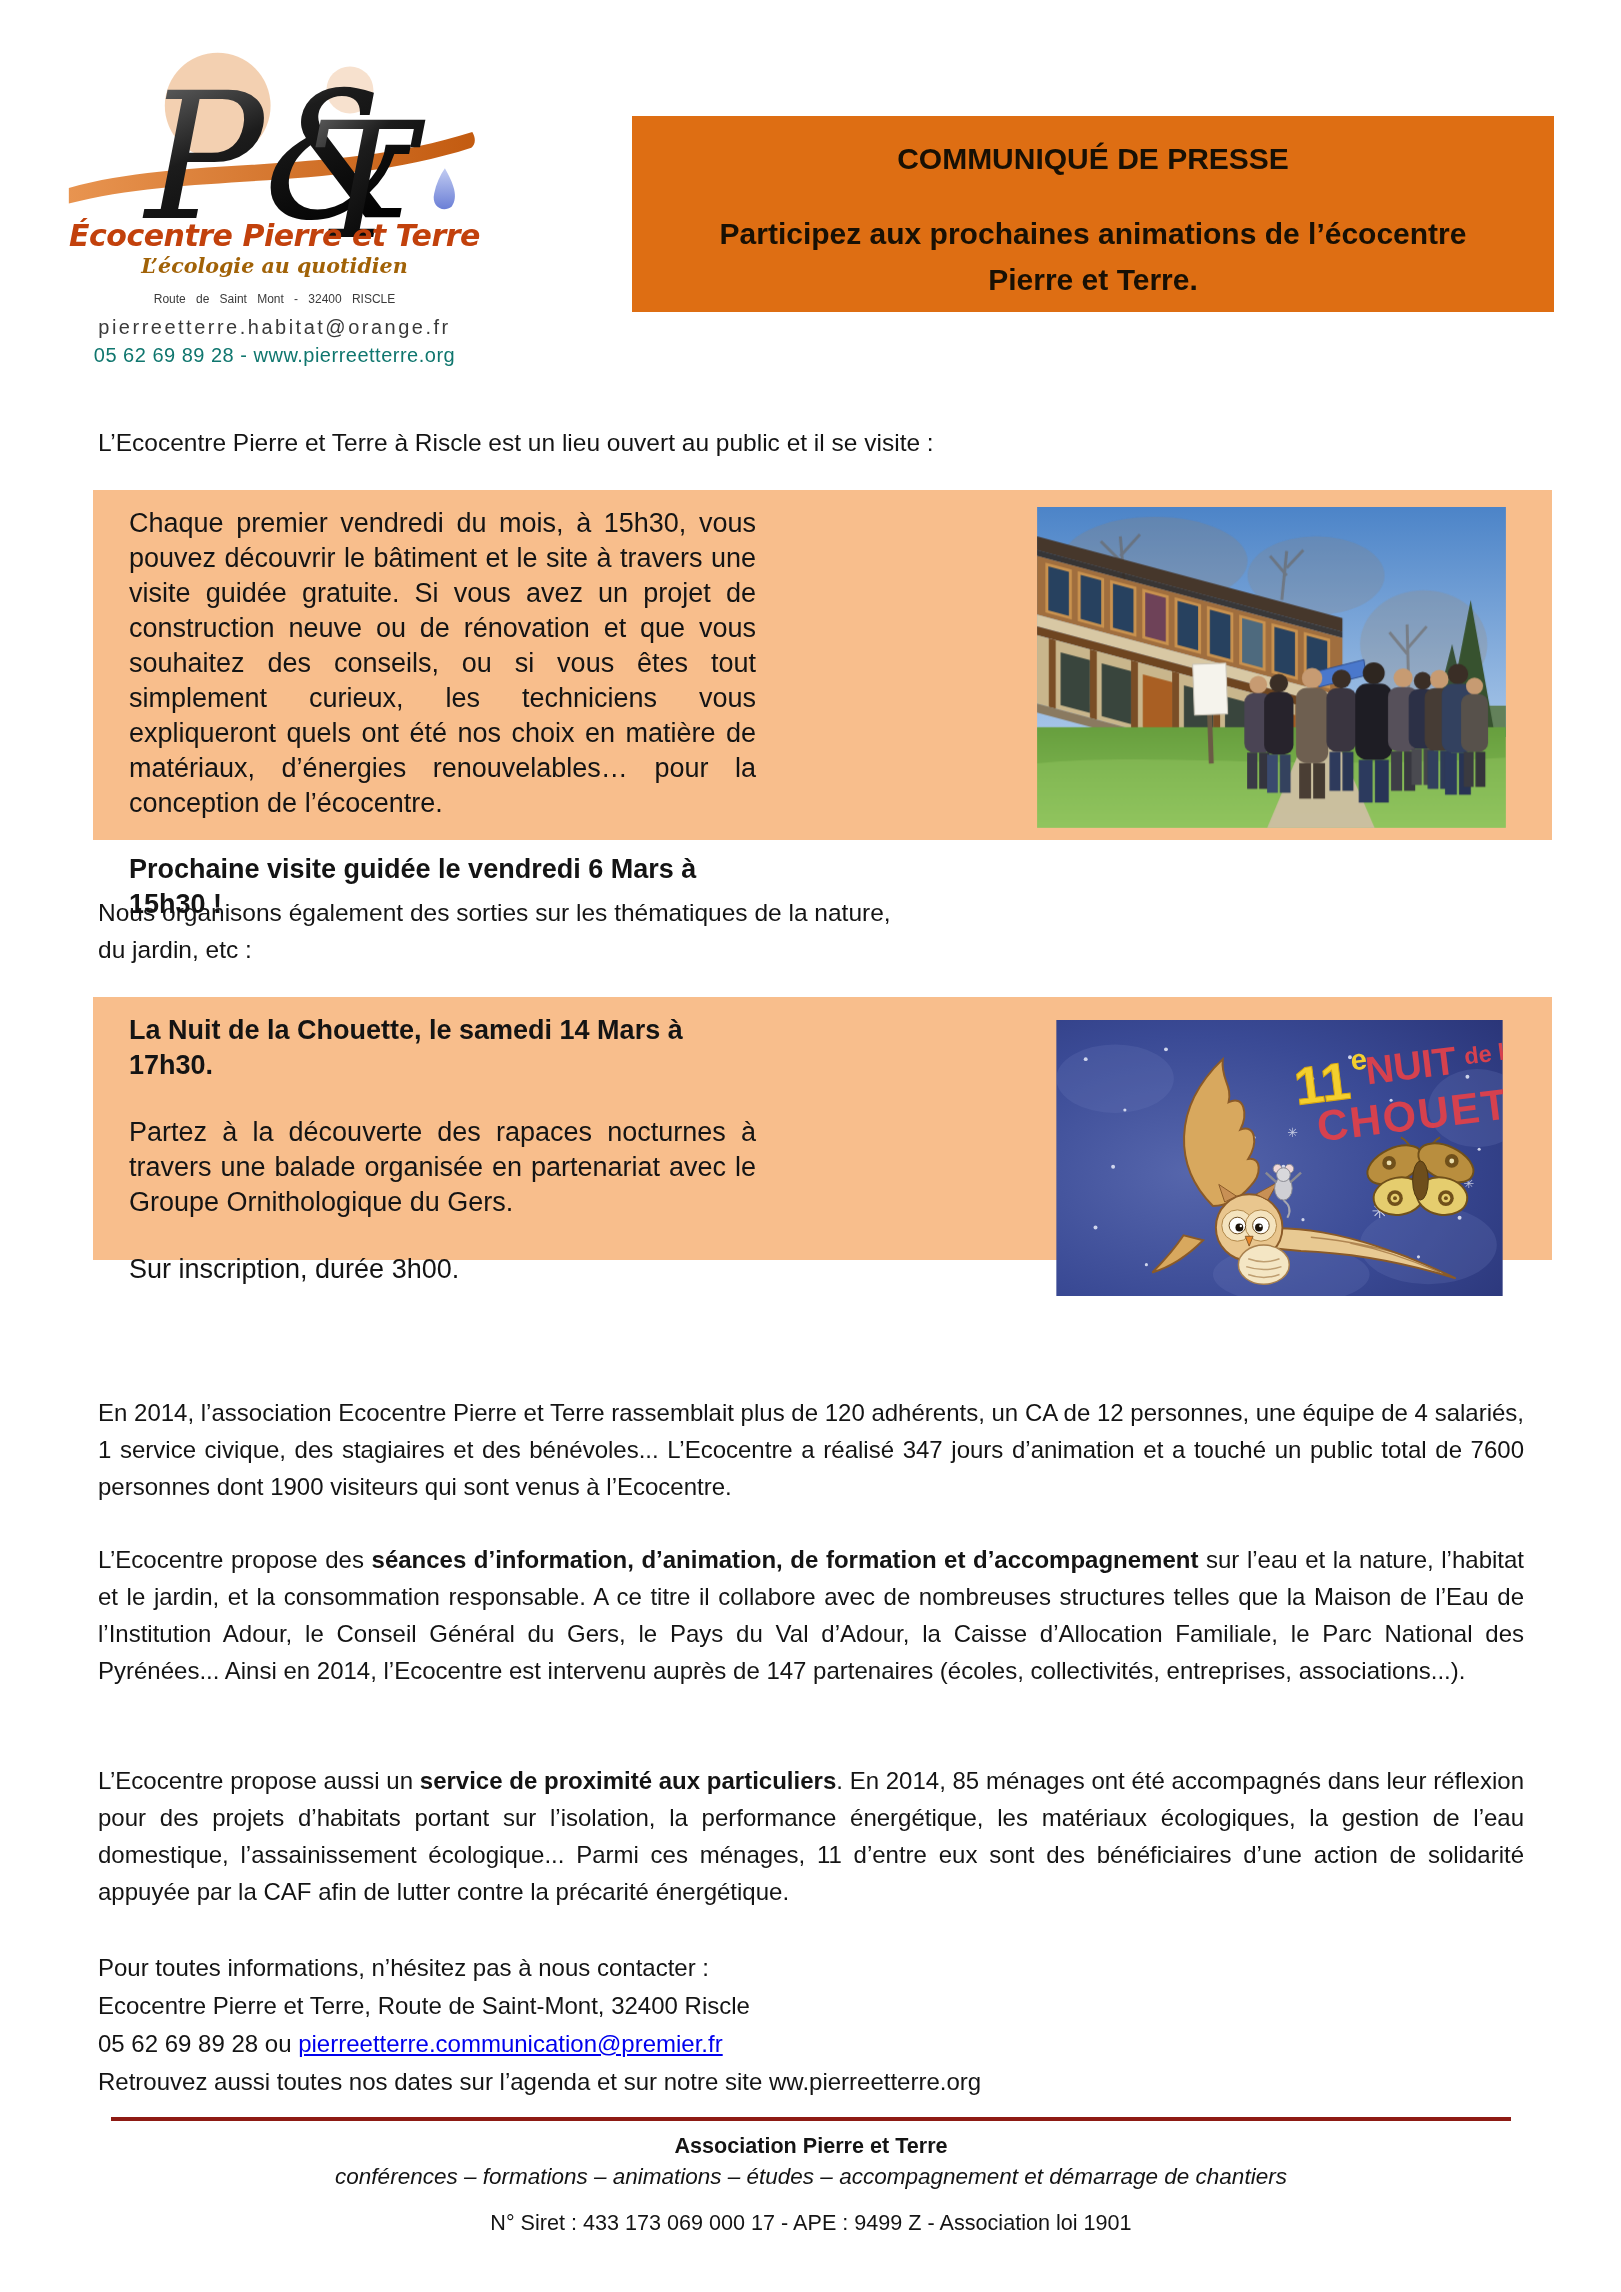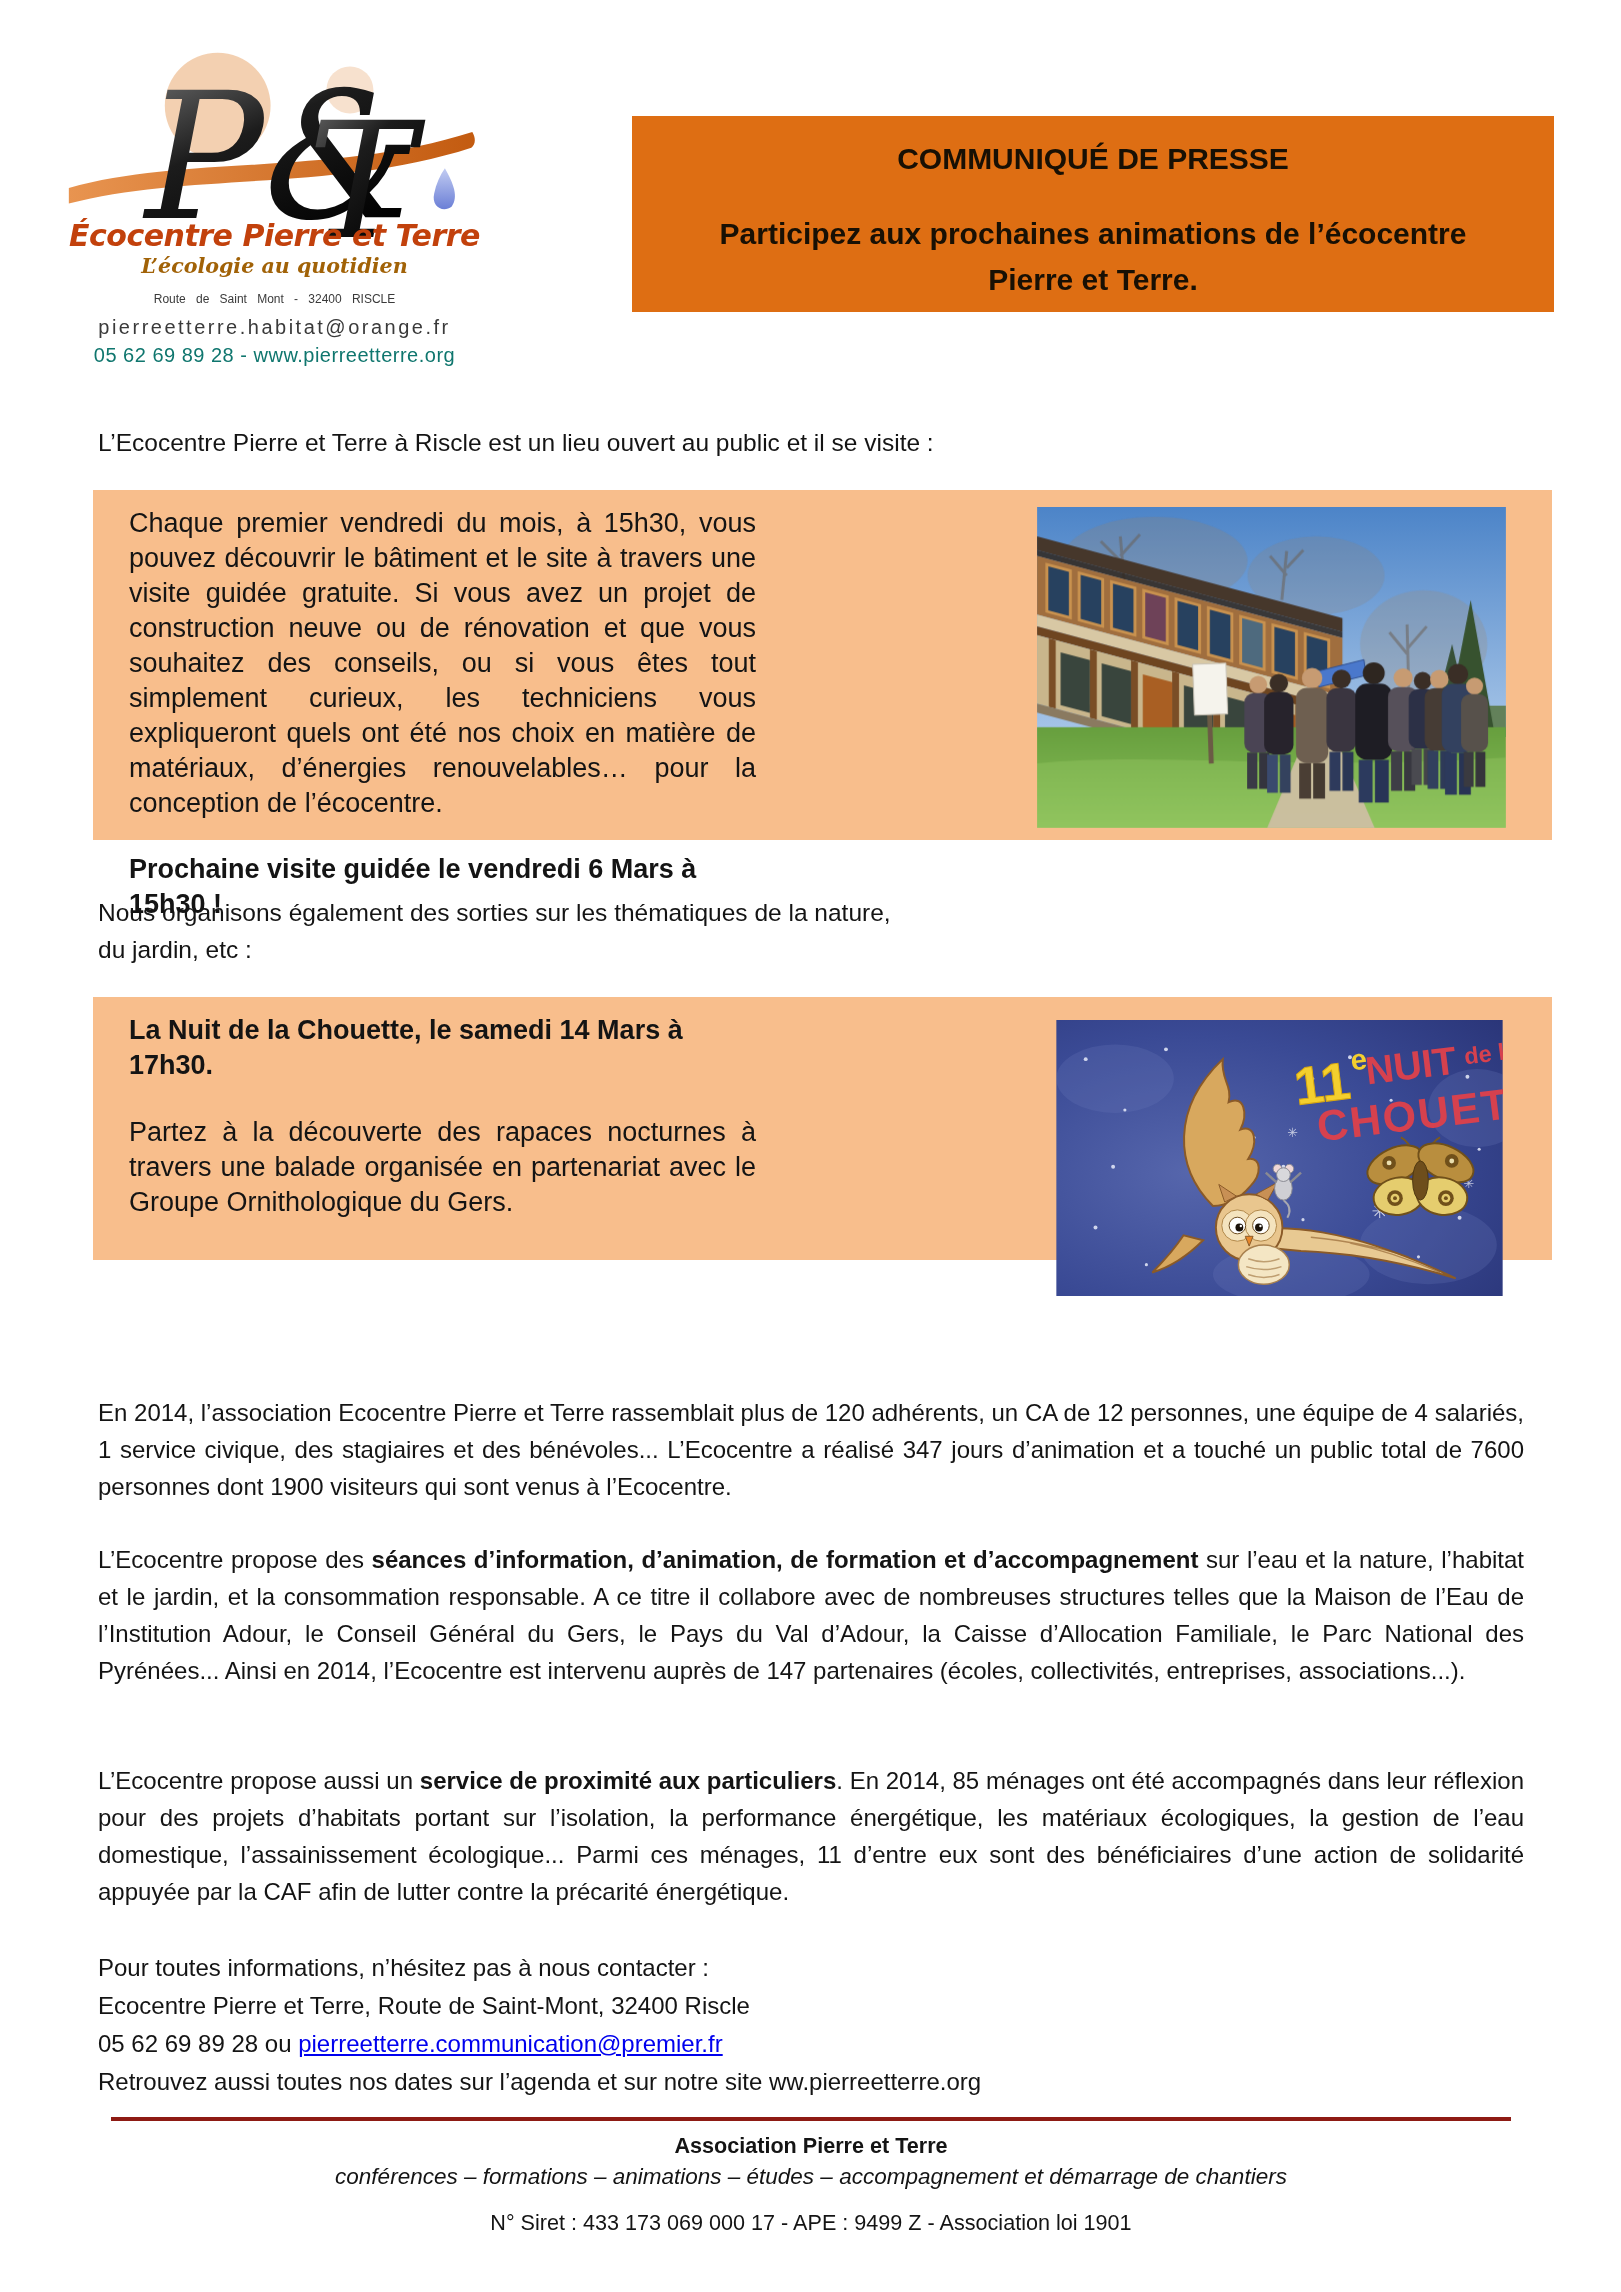--- a/index.html
+++ b/index.html
@@ -238,20 +238,21 @@
 
   <p class="outings">
     <span>Nous organisons également des sorties sur les thématiques de la nature,</span><br>
     <span>du jardin, etc :</span>
   </p>
 
   <div class="box box2" style="background-color: rgb(248, 190, 140);">
     <div class="box-text">
       <p class="box-title">La Nuit de la Chouette, le samedi 14 Mars à 17h30.</p>
       <p>Partez à la découverte des rapaces nocturnes à travers une balade organisée en partenariat avec le Groupe Ornithologique du Gers.</p>
+      <p class="note">Sur inscription, durée 3h00.</p>
     </div>
     <svg class="poster" width="447" height="276" viewBox="0 0 456 282">
       <defs>
         <radialGradient id="nightG" cx="0.3" cy="0.55" r="0.9">
           <stop offset="0" stop-color="#5666AC"></stop>
             <stop offset="0.55" stop-color="#3A4A95"></stop>
             <stop offset="1" stop-color="#2A3578"></stop>
         </radialGradient>
       </defs>
       <rect x="0" y="0" width="456" height="282" fill="url(#nightG)"></rect>

